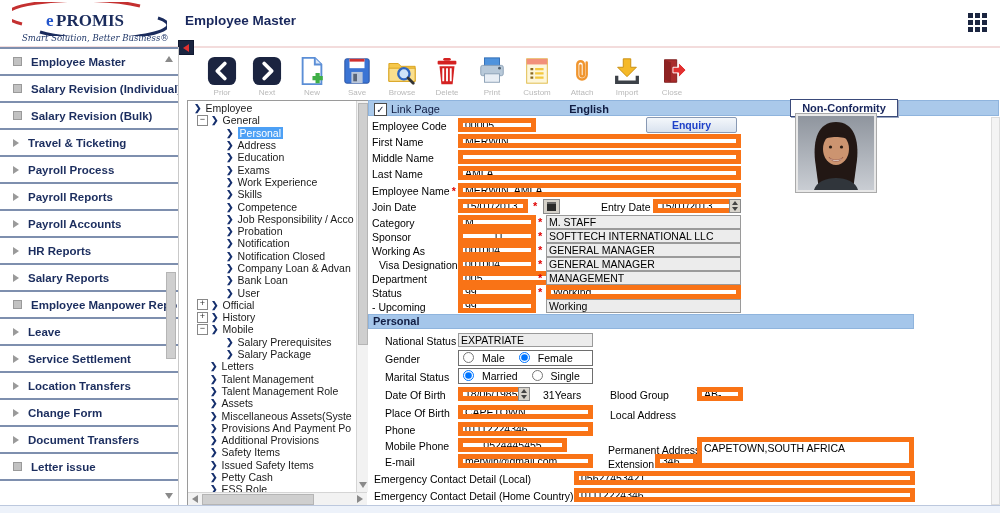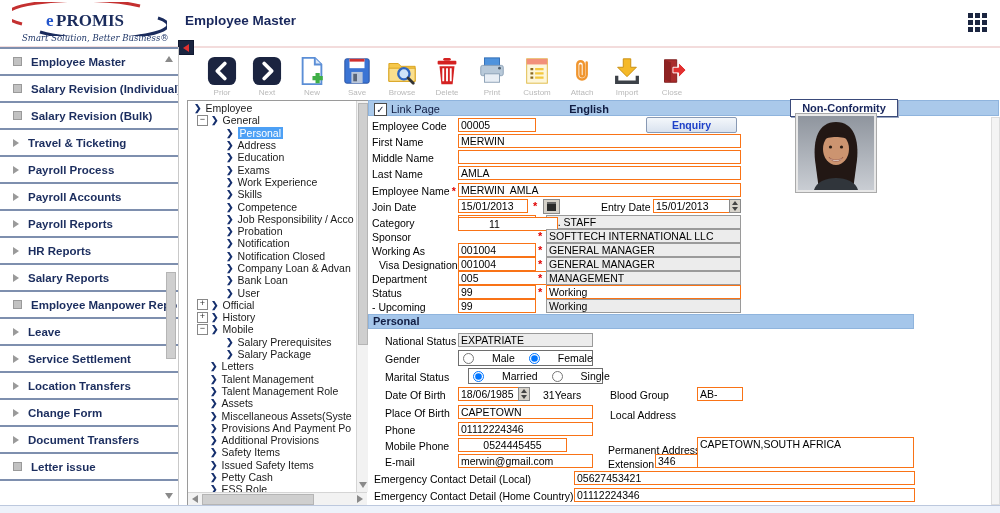--- a/index.html
+++ b/index.html
@@ -41,32 +41,32 @@
   
   #form-panel{position:absolute;left:368px;top:100px;width:632px;height:405px;background:#fff;}
   #lang-bar{position:absolute;left:0;top:0;width:631px;height:16px;background:#aac9ea;border:1px solid #8fb4dd;box-sizing:border-box;}
   #lang-title{position:absolute;left:0;top:2px;width:440px;text-align:center;font-size:11px;font-weight:bold;color:#101c42;}
   .cb{position:absolute;left:5px;top:2px;width:11px;height:11px;background:#fff;border:1px solid #4a4a4a;font-size:10px;line-height:11px;text-align:center;color:#1b2540;cursor:pointer;}
   .cb::after{content:"\2713";}
   #link-page-label{position:absolute;left:22px;top:2px;font-size:11px;color:#101c42;}
   #enquiry-btn{position:absolute;left:278px;top:17px;width:91px;height:16px;background:linear-gradient(#f4f7fb,#d9e2ef);border:1px solid #8899b4;border-radius:2px;font-size:10.5px;font-weight:bold;color:#1f41c8;cursor:pointer;font-family:"Liberation Sans",sans-serif;padding:0;}
   #noncon-btn{position:absolute;left:422px;top:-1px;width:108px;height:18px;background:#fff;border:1px solid #3a4a7a;box-shadow:1px 1px 0 #9aa6c0;font-size:11px;font-weight:bold;color:#17255c;cursor:pointer;font-family:"Liberation Sans",sans-serif;padding:0;}
   .lbl{position:absolute;font-size:10.5px;color:#000;white-space:nowrap;}
-  .inp{position:absolute;box-sizing:border-box;height:14px;border:1px solid #f97316;background:#fff;font:10.5px "Liberation Sans",sans-serif;padding:0 2px;color:#000;}
+  .inp{position:absolute;box-sizing:border-box;height:14px;border:5px solid #f97316;background:#fff;font:10.5px "Liberation Sans",sans-serif;padding:0 2px;color:#000;}
   .ro{background:#ececec;border:1px solid #9a9a9a;}
   textarea.inp{resize:none;overflow:hidden;}
   .req::after{content:"*";color:#e00000;font-weight:bold;margin-left:2px;}
   .star{position:absolute;color:#e00000;font-weight:bold;font-size:11px;}
   .spinbox{position:absolute;box-sizing:border-box;width:12px;height:14px;background:#d8d4cc;border:1px solid #8a8a8a;display:flex;flex-direction:column;align-items:center;justify-content:space-evenly;cursor:pointer;}
   .spinbox i{display:block;width:0;height:0;border-left:3px solid transparent;border-right:3px solid transparent;}
   .spinbox i.u{border-bottom:4px solid #444;} .spinbox i.d{border-top:4px solid #444;}
   #cal-btn{position:absolute;box-sizing:border-box;width:17px;height:15px;background:#d6d2ca;border:1px solid #8a8a8a;cursor:pointer;display:flex;align-items:center;justify-content:center;}
   #cal-btn i{display:block;width:9px;height:7px;background:#2a2a2a;border-top:2px solid #666;}
   .rgroup{position:absolute;box-sizing:border-box;height:16px;border:1px solid #6e6e6e;background:#fff;display:flex;align-items:center;gap:14px;padding-left:4px;}
-  .radio-opt{display:flex;align-items:flex-end;gap:18px;font-size:10.5px;cursor:pointer;}
+  .radio-opt{display:flex;align-items:flex-start;gap:8px;font-size:10.5px;cursor:pointer;}
   .radio-opt input{width:11px;height:11px;margin:0;}
   #personal-bar{position:absolute;left:0;top:214px;width:546px;height:15px;background:#a5c6ea;border:1px solid #8fb4dd;box-sizing:border-box;font-size:11px;font-weight:bold;color:#101c42;padding-left:4px;}
   #photo-frame{position:absolute;left:427px;top:13px;width:82px;height:80px;background:#fff;border:1px solid #aaa;box-shadow:0 0 0 2px #e8e8e8 inset;padding:2px;box-sizing:border-box;}
   #form-vscroll{position:absolute;left:623px;top:17px;width:9px;height:388px;background:#f4f4f4;border:1px solid #ddd;box-sizing:border-box;}
   #bottom-strip{position:absolute;left:0;top:505px;width:1000px;height:8px;background:#edf2fa;border-top:1px solid #bcc8de;}
 </style>
 </head>
 <body>
 
 <div id="app">
@@ -114,25 +114,25 @@
         <div class="side-item">
           <span class="side-arrow"></span>
           <span class="side-label">Travel &amp; Ticketing</span>
         </div>
         <div class="side-item">
           <span class="side-arrow"></span>
           <span class="side-label">Payroll Process</span>
         </div>
         <div class="side-item">
           <span class="side-arrow"></span>
+          <span class="side-label">Payroll Reports</span>
+        </div>
+        <div class="side-item">
+          <span class="side-arrow"></span>
           <span class="side-label">Payroll Accounts</span>
-        </div>
-        <div class="side-item">
-          <span class="side-arrow"></span>
-          <span class="side-label">Payroll Reports</span>
         </div>
         <div class="side-item">
           <span class="side-arrow"></span>
           <span class="side-label">HR Reports</span>
         </div>
         <div class="side-item">
           <span class="side-arrow"></span>
           <span class="side-label">Salary Reports</span>
         </div>
         <div class="side-item">
@@ -495,21 +495,21 @@
         <i class="u"></i>
         <i class="d"></i>
       </div>
 
     <div id="coded-rows">
         <div class="lbl" style="left: 4px; top: 117px;">Category</div>
         <input class="inp" value="M" style="left: 90px; top: 115px; width: 78px;">
         <span class="star" style="left: 170px; top: 116px;">*</span>
         <input class="inp ro" readonly="" value="M. STAFF" style="left: 178px; top: 115px; width: 195px;">
         <div class="lbl" style="left: 4px; top: 131px;">Sponsor</div>
-        <input class="inp" value="11" style="left: 90px; top: 117px; width: 100px; padding-left: 30px;">
+        <input class="inp" value="11" style="left: 90px; top: 129px; width: 78px; padding-left: 30px;">
         <span class="star" style="left: 170px; top: 130px;">*</span>
         <input class="inp ro" readonly="" value="SOFTTECH INTERNATIONAL LLC" style="left: 178px; top: 129px; width: 195px;">
         <div class="lbl" style="left: 4px; top: 145px;">Working As</div>
         <input class="inp" value="001004" style="left: 90px; top: 143px; width: 78px;">
         <span class="star" style="left: 170px; top: 144px;">*</span>
         <input class="inp ro" readonly="" value="GENERAL MANAGER" style="left: 178px; top: 143px; width: 195px;">
         <div class="lbl" style="left: 11px; top: 159px;">Visa Designation</div>
         <input class="inp" value="001004" style="left: 90px; top: 157px; width: 78px;">
         <span class="star" style="left: 170px; top: 158px;">*</span>
         <input class="inp ro" readonly="" value="GENERAL MANAGER" style="left: 178px; top: 157px; width: 195px;">
@@ -537,21 +537,21 @@
           <input type="radio" name="gender" style="">
           <span>Male</span>
         </label>
         <label class="radio-opt">
           <input type="radio" name="gender" checked="" style="">
           <span>Female</span>
         </label>
       </div>
 
     <div class="lbl" style="left:17px;top:271px">Marital Status</div>
-    <div class="rgroup" style="left:100px;top:268px;width:135px" id="marital-group">
+    <div class="rgroup" style="left:90px;top:268px;width:135px" id="marital-group">
         <label class="radio-opt">
           <input type="radio" name="marital-status" checked="" style="">
           <span>Married</span>
         </label>
         <label class="radio-opt">
           <input type="radio" name="marital-status" style="">
           <span>Single</span>
         </label>
       </div>
 

